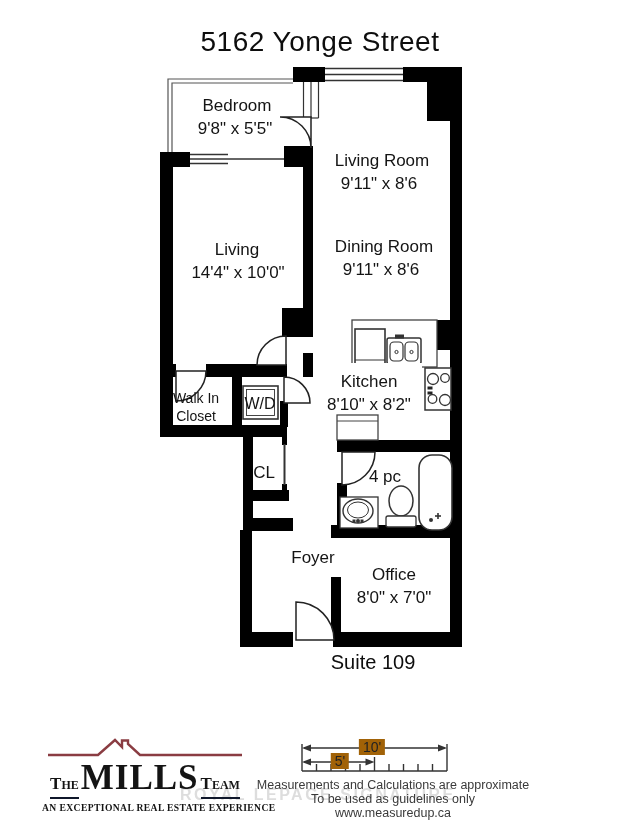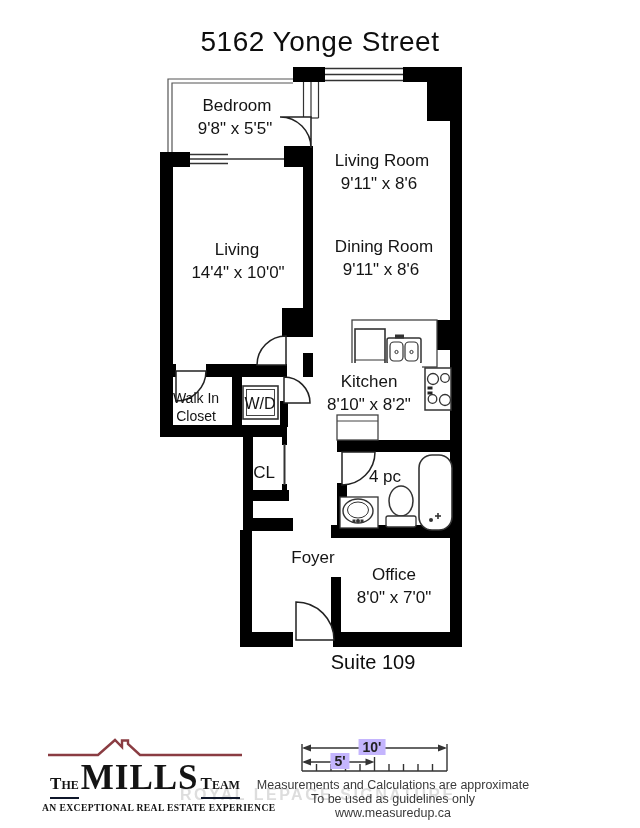--- a/index.html
+++ b/index.html
@@ -14,21 +14,21 @@
   .planlayer{position:absolute;left:0;top:0;}
   
   .logo{position:absolute;left:42px;top:736px;width:206px;}
   .logo-name{display:flex;align-items:baseline;justify-content:center;
              font-family:"Liberation Serif",serif;font-weight:700;color:#141414;
              font-variant:small-caps;margin-top:1px;}
   .logo-the,.logo-team{font-size:17px;border-bottom:2px solid #0f172a;padding-bottom:3px;}
   .logo-mills{font-size:35px;letter-spacing:1px;line-height:30px;padding:0 2px;}
   .logo-tagline{font-family:"Liberation Serif",serif;font-weight:700;font-size:9.6px;
                 letter-spacing:.4px;text-align:center;margin-top:3px;white-space:nowrap;color:#141414;}
-  .scale-label{font-size:14px;background:#c4b5fd;padding:0 4px;color:#222;font-weight:bold;}
+  .scale-label{font-size:14px;background:#a16207;padding:0 4px;color:#222;}
   .disclaimer{font-size:12.5px;color:#3a3a3a;line-height:14px;}
   .watermark{font-size:16px;font-weight:700;color:#d2d2d2;letter-spacing:2.5px;
              opacity:.75;z-index:0;white-space:nowrap;}
   .z2{z-index:2;}
 </style>
 </head>
 <body>
 
 <div class="page">
 

